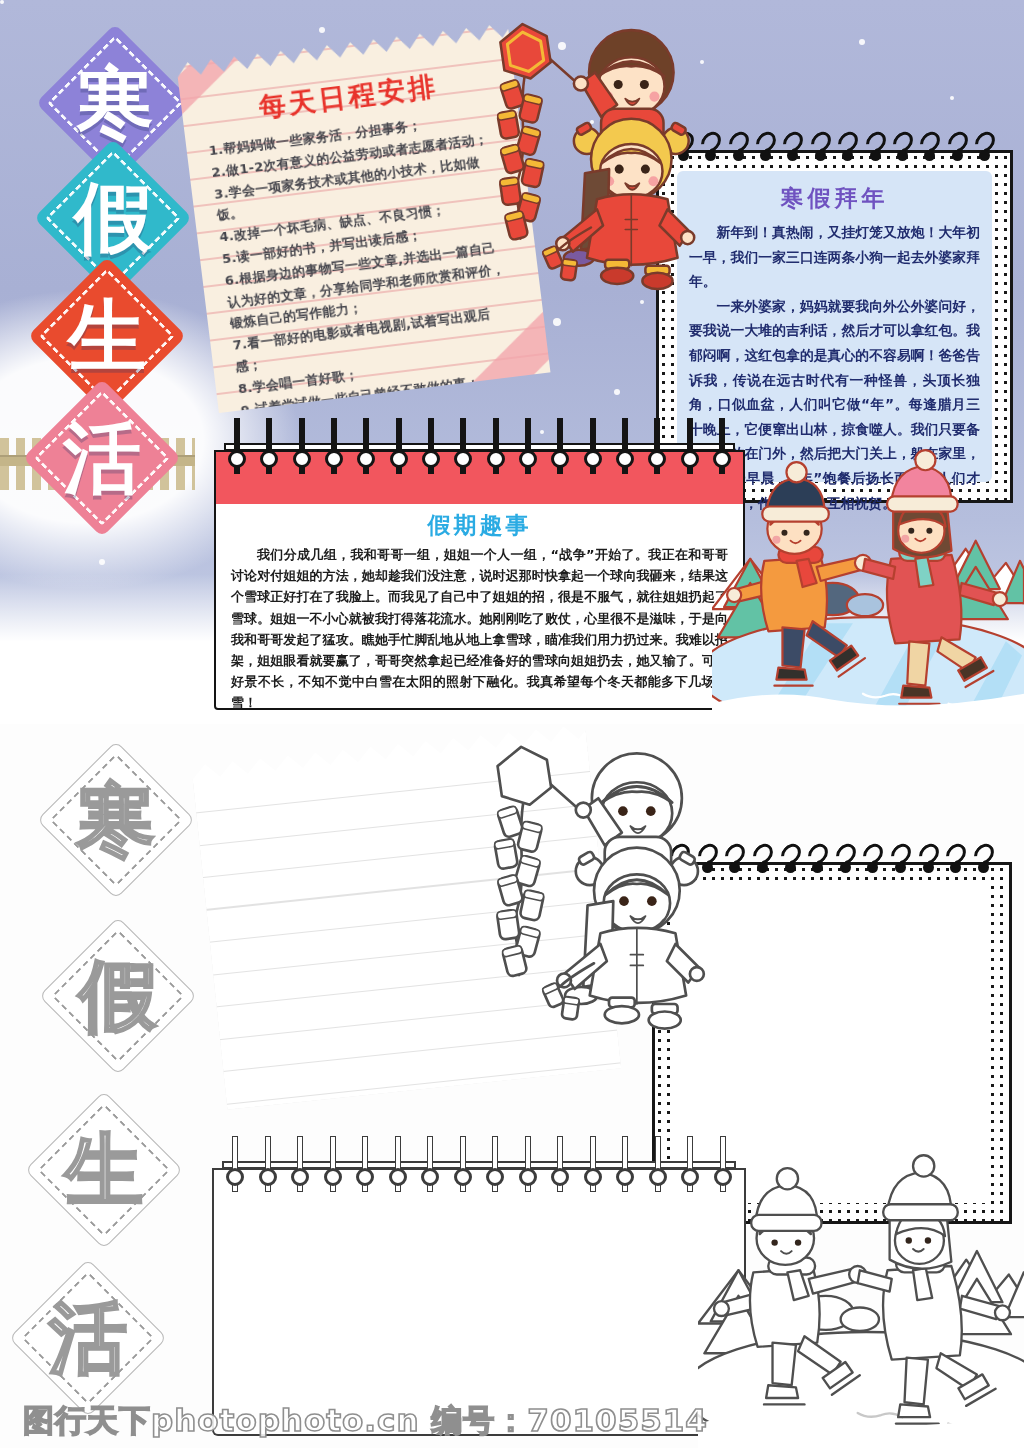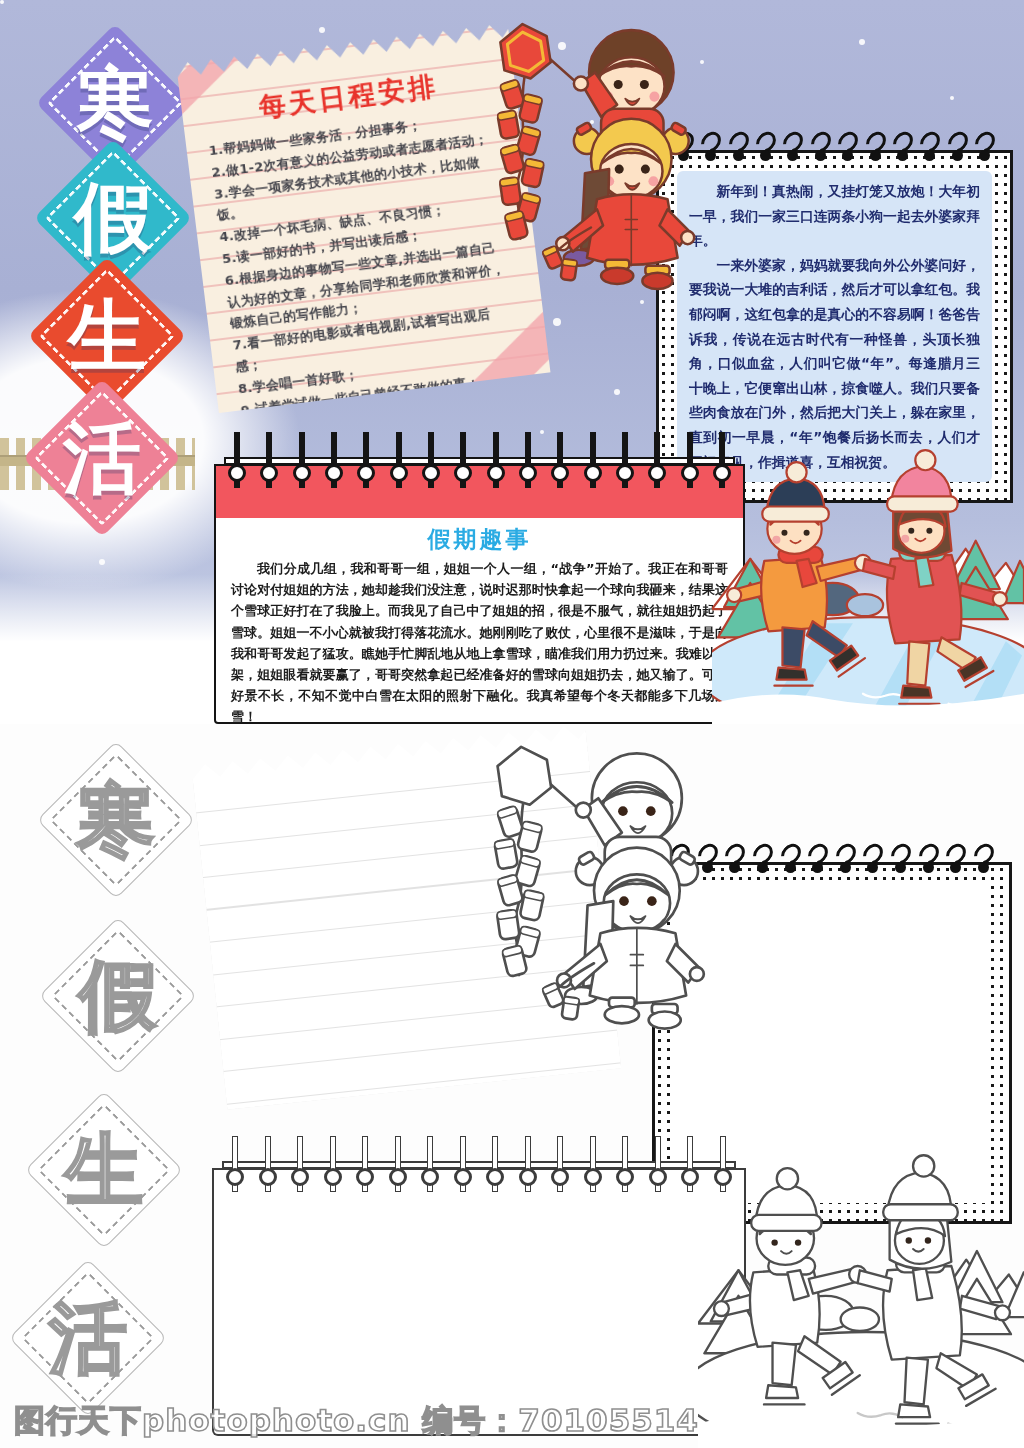--- a/index.html
+++ b/index.html
@@ -73,21 +73,21 @@
   .ring { position:relative; width:22px; height:28px; flex:0 0 auto; }
   .ring::before { content:''; position:absolute; inset:0 2px 6px 2px; border:3.2px solid #111; border-radius:50%;
     border-bottom-color:transparent; transform:rotate(40deg); }
   .ring::after { content:''; position:absolute; left:5px; top:19px; width:11px; height:11px; border-radius:50%; background:#111; }
   .box-leg { position:absolute; width:10px; border-left:2.5px solid #141414; border-right:2.5px solid #141414; z-index:2; }
   .top-half .box-leg { left:717px; top:500px; height:160px; }
   .bottom-half .box-leg { left:712px; top:498px; height:190px; }
 
   
   .calbox { position:absolute; }
-  .top-half .calbox { left:214px; top:432px; width:531px; height:292px; z-index:4; }
+  .top-half .calbox { left:214px; top:418px; width:531px; height:292px; z-index:4; }
   .calbox .pins { position:absolute; left:0; right:0; top:0; height:56px; display:flex; justify-content:space-between; padding:0 20px; z-index:3; }
   .pin { position:relative; width:6px; height:100%; background:#141414; border:1.5px solid #141414; }
   .pin::after { content:''; position:absolute; left:50%; transform:translateX(-50%); bottom:5px; width:12px; height:12px;
     border-radius:50%; background:#fff; border:3.5px solid #141414; }
   .calbox .stack { position:absolute; left:10px; right:10px; top:25px; height:8px; background:#fff; border:2px solid #141414; }
   .calbox .band { position:absolute; left:0; right:0; top:32px; height:56px; background:#f2565e; border:2.5px solid #141414; z-index:1; }
   .calbox .body { position:absolute; left:0; right:0; top:86px; bottom:0; background:#fff; border:2.5px solid #141414; border-top:none;
     border-radius:0 0 26px 4px; padding:4px 15px 0 15px; z-index:2; }
   .cal-title { text-align:center; font-size:23px; font-weight:bold; color:#2aabe3; letter-spacing:3px; margin-top:2px; }
   .calbox .body p { margin-top:3px; font-size:13px; line-height:21.2px; font-weight:600; color:#1c1c1c; text-align:justify; text-indent:2em; }
@@ -113,21 +113,21 @@
     --s-girlhat:#f2849e; --s-girlcoat:#e15353; --s-girlpants:#f0d5a4; --s-scarfg:#7fd2c5; --s-hairb:#3c3329; --s-hairg:#6f4934;
     --s-boot:#33302c; --s-bootg:#4a3426; --s-trail:#ffffff; --s-cheek:#f2a5a5; }
   .lineart { --c-ink:#4f4f4f; --c-red:#fff; --c-red2:#fff; --c-gold:#fff; --c-skin:#fff;
     --c-hair1:#fff; --c-hair2:#fff; --c-cheek:#fff; --c-mouth:#fff; --c-brown:#fff; --c-purple:#fff;
     --s-out:#4f4f4f; --s-snow:#fff; --s-tree:#fff; --s-ice:#fff; --s-ice2:#fff; --s-bush:#fff; --s-bush2:#fff;
     --s-skin:#fff; --s-boyhat:#fff; --s-band:#fff; --s-boyjacket:#fff; --s-boypants:#fff; --s-scarfb:#fff;
     --s-girlhat:#fff; --s-girlcoat:#fff; --s-girlpants:#fff; --s-scarfg:#fff; --s-hairb:#fff; --s-hairg:#fff;
     --s-boot:#fff; --s-bootg:#fff; --s-trail:#c8c8c8; --s-cheek:#fff; }
 
   
-  .watermark { position:absolute; left:14px; top:1400px; z-index:50; font-size:31px; font-weight:bold; letter-spacing:1px;
+  .watermark { position:absolute; left:23px; top:1400px; z-index:50; font-size:31px; font-weight:bold; letter-spacing:1px;
     color:rgba(255,255,255,.88); -webkit-text-stroke:1.6px #8f8f8f; }
 </style>
 </head>
 <body>
 
 <svg width="0" height="0" style="position:absolute" aria-hidden="true">
   <defs>
     <symbol id="sym-kids" viewBox="0 0 220 280">
       <g stroke="var(--c-ink)" stroke-width="2.5" stroke-linejoin="round" stroke-linecap="round">
         <line x1="64" y1="42" x2="100" y2="74" fill="none"></line>
@@ -357,20 +357,21 @@
           <span class="ring"></span>
           <span class="ring"></span>
           <span class="ring"></span>
           <span class="ring"></span>
           <span class="ring"></span>
           <span class="ring"></span>
           <span class="ring"></span>
           <span class="ring"></span>
         </div>
       <div class="panel">
+        <h2 class="panel-title">寒假拜年</h2>
         <p>新年到！真热闹，又挂灯笼又放炮！大年初一早，我们一家三口连两条小狗一起去外婆家拜年。</p>
         <p>一来外婆家，妈妈就要我向外公外婆问好，要我说一大堆的吉利话，然后才可以拿红包。我郁闷啊，这红包拿的是真心的不容易啊！爸爸告诉我，传说在远古时代有一种怪兽，头顶长独角，口似血盆，人们叫它做“年”。每逢腊月三十晚上，它便窜出山林，掠食噬人。我们只要备些肉食放在门外，然后把大门关上，躲在家里，直到初一早晨，“年”饱餐后扬长而去，人们才开门相见，作揖道喜，互相祝贺。</p>
       </div>
     </div>
 
     <div class="calbox">
       <div class="stack"></div>
       <div class="pins">
           <span class="pin"></span>
           <span class="pin"></span>

